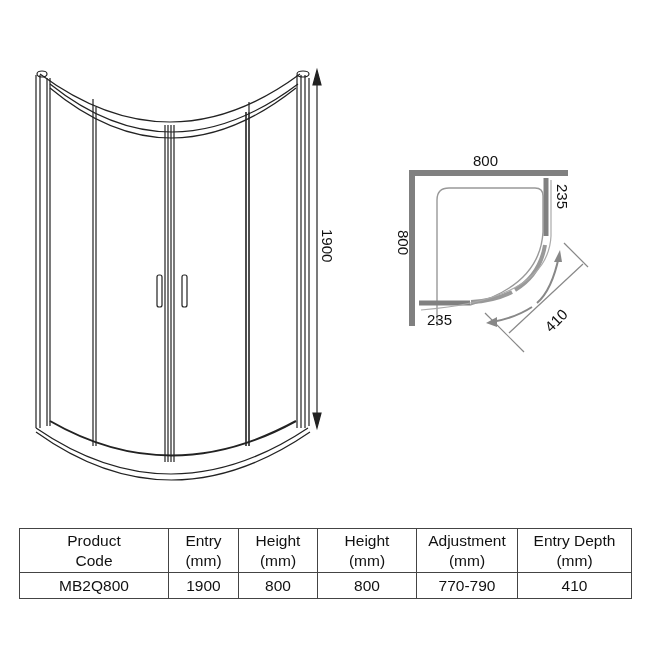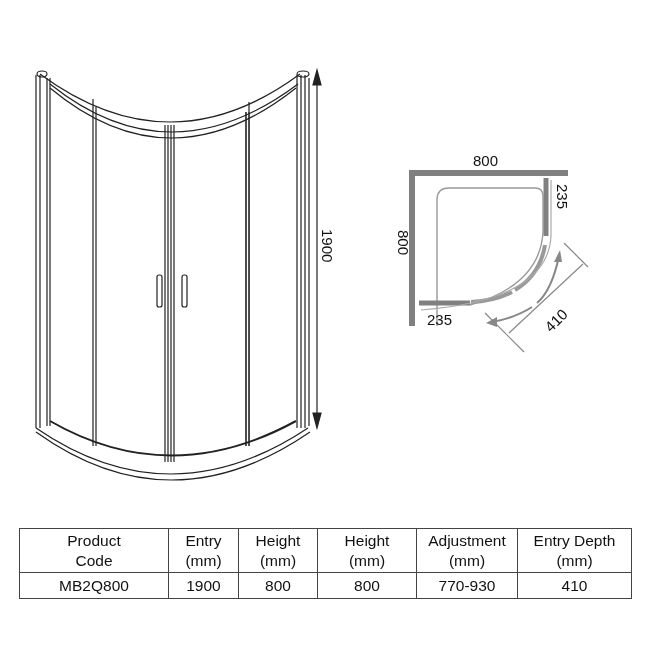--- a/index.html
+++ b/index.html
@@ -124,17 +124,17 @@
           <span class="hl2">(mm)</span>
         </th>
     </tr>
   </thead>
   <tbody>
     <tr>
       <td>MB2Q800</td>
       <td>1900</td>
       <td>800</td>
       <td>800</td>
-      <td>770-930</td>
+      <td>770-790</td>
       <td>410</td>
     </tr>
   </tbody>
 </table>
 
 </body></html>

